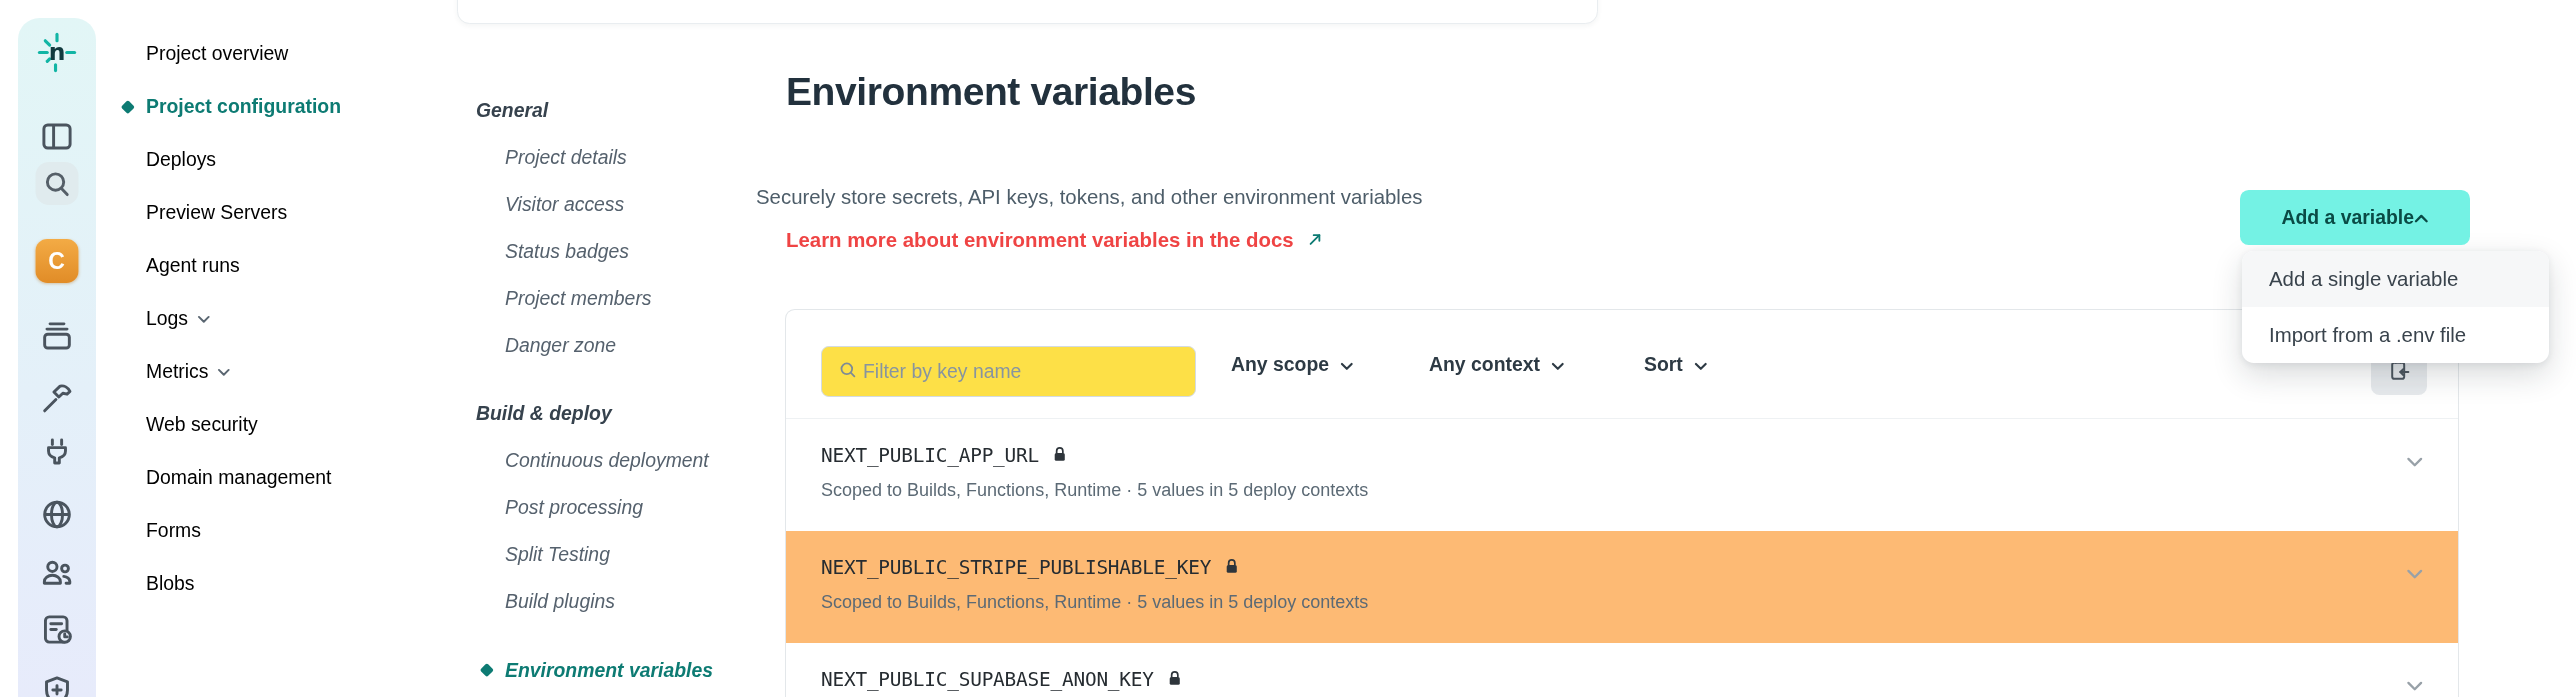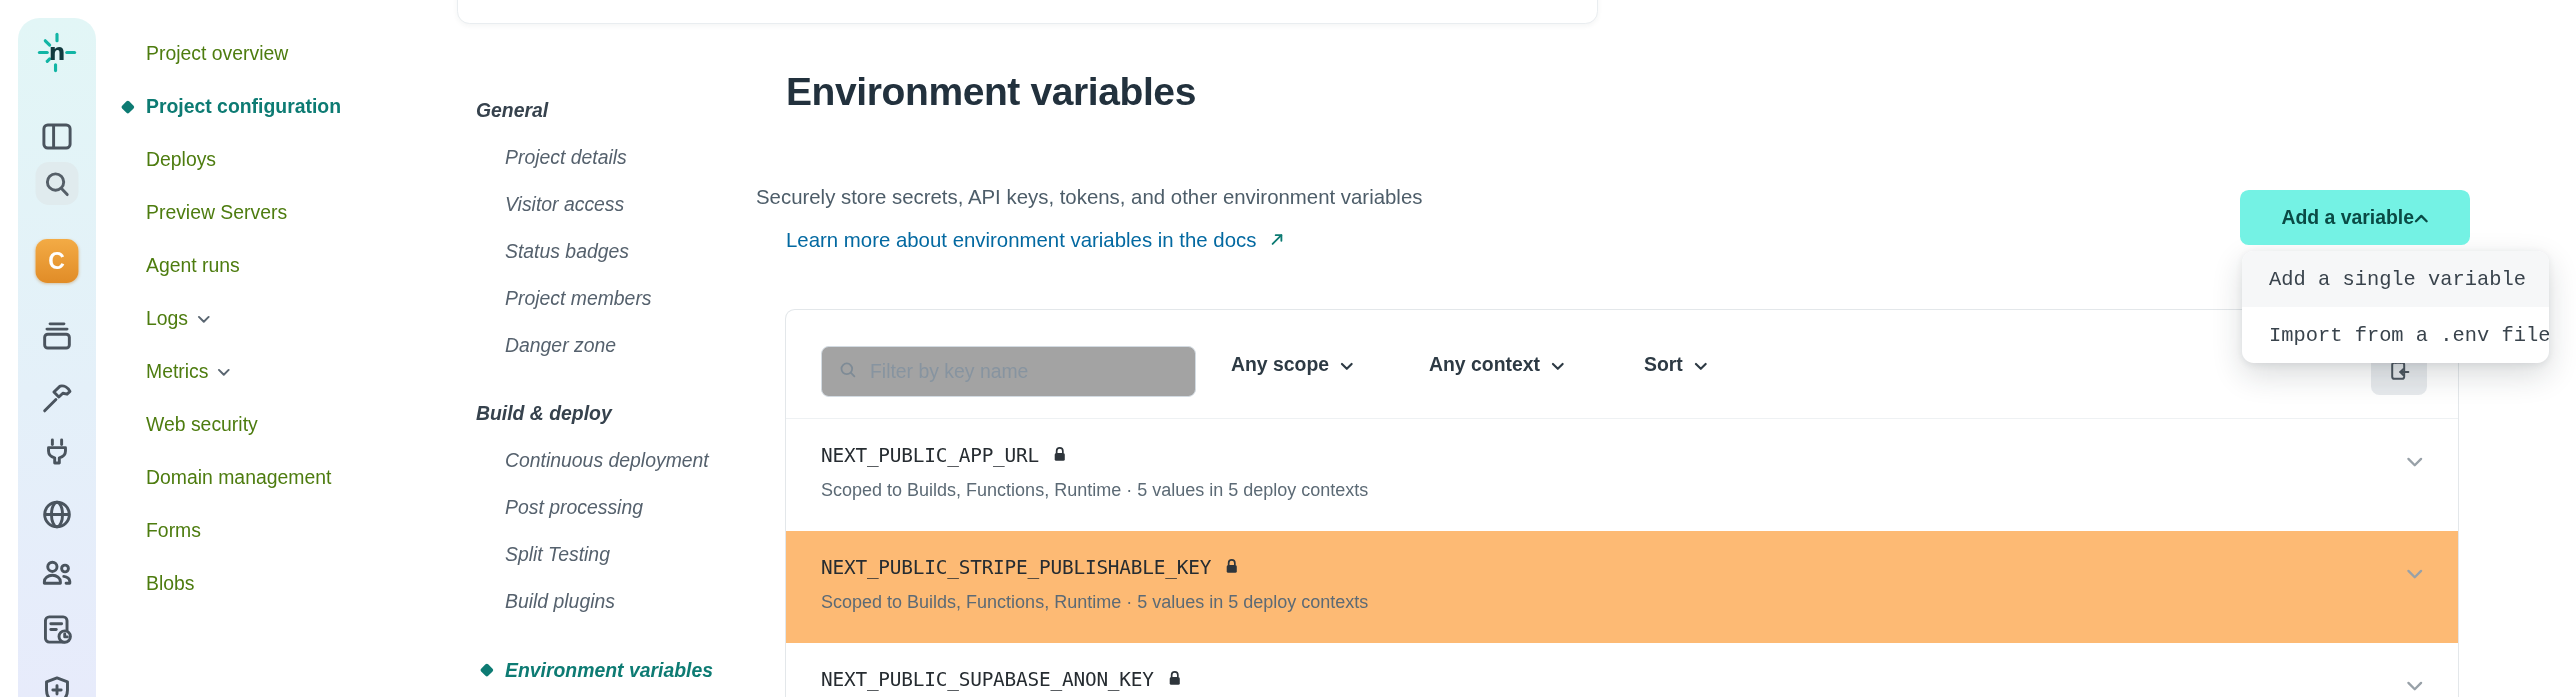--- a/index.html
+++ b/index.html
@@ -30,21 +30,21 @@
     background:linear-gradient(180deg,#f3ab45 0%,#e18c27 100%);
     display:flex; align-items:center; justify-content:center;
     color:#fff; font-size:23px; font-weight:700;
     box-shadow:0 1px 2.9px rgba(180,110,20,.35);
   }
 
   
   .nav1 { position:absolute; left:146px; top:27px; width:311px; }
   .nav1 .item {
     position:relative; height:53px; display:flex; align-items:center;
-    font-size:19.4px; color:#4d7c0f; cursor:pointer; white-space:nowrap;
+    font-size:19.4px; color:#000000; cursor:pointer; white-space:nowrap;
   }
   .nav1 .item.active { color:#0d7b73; font-weight:700; }
   .diamond {
     position:absolute; left:-23px; width:9.7px; height:9.7px;
     background:#0d7b73; transform:rotate(45deg); border-radius:1.9px;
   }
   .chev-sm { margin-left:8.7px; display:inline-flex; }
 
   
   .nav2 { position:absolute; left:476px; top:87px; width:320px;font-style:italic; }
@@ -67,54 +67,53 @@
   .page-title {
     position:absolute; left:786px; top:70px;
     font-size:39px; font-weight:700; color:#22313d; letter-spacing:-0.4px;
   }
   .page-desc {
     position:absolute; left:756px; top:186px;
     font-size:20.4px; color:#4d5d69;
   }
   .docs-link {
     position:absolute; left:786px; top:229px; display:flex; align-items:center; gap:13px;
-    font-size:20.4px; font-weight:400; color:#0369a1; cursor:pointer;
+    font-size:20.4px; font-weight:700; color:#ef4444; cursor:pointer;
   }
 
   
   .add-btn {
     position:absolute; left:2240px; top:190px; width:230px; height:55px;
     background:#74f2e4; border:none; border-radius:8.7px; cursor:pointer;
     display:flex; align-items:center; justify-content:center; gap:0;
     font-family:"Liberation Sans", sans-serif;
     font-size:19.4px; font-weight:700; color:#0a4a45; z-index:60;
   }
   .menu {
     position:absolute; left:2242px; top:251px; width:307px; z-index:55;
     background:#fff; border-radius:11.7px; overflow:hidden;
     box-shadow:0 11.7px 31px rgba(25,35,45,.16), 0 1.9px 7.8px rgba(25,35,45,.08);
-    font-family:Liberation Mono, monospace;
   }
   .menu .mi {
     height:56px; display:flex; align-items:center; padding-left:27px;
     font-size:20.4px; color:#39434c; cursor:pointer; white-space:nowrap;
   }
   .menu .mi.hover { background:#f6f7f8; }
 
   
   .card {
     position:absolute; left:785px; top:309px; width:1674px; height:388px;
     background:#fff; border:1.5px solid #e3e7ea; border-bottom:none;
     border-radius:9.7px 9.7px 0 0;
   }
   .filterbar { position:relative; height:109px; border-bottom:1.5px solid #eef1f3; }
   .search-wrap {
     position:absolute; left:35px; top:36px; width:375px; height:51px;
-    border:1.5px solid #d3dbe2; border-radius:7.8px; background:#a3a3a3;
-    display:flex; align-items:center; padding-left:14.6px; gap:12px;
+    border:1.5px solid #d3dbe2; border-radius:7.8px; background:#fde047;
+    display:flex; align-items:center; padding-left:14.6px; gap:5px;
   }
   .search-wrap input {
     border:none; outline:none; flex:1; height:100%;
     font-family:"Liberation Sans", sans-serif;
     font-size:19.4px; color:#33404b; background:transparent;
   }
   .search-wrap input::placeholder { color:#8794a0; }
   .filter-dd {
     position:absolute; top:0; height:109px; display:flex; align-items:center; gap:11px;
     font-size:19.4px; font-weight:700; color:#2d3a44; cursor:pointer; white-space:nowrap;

